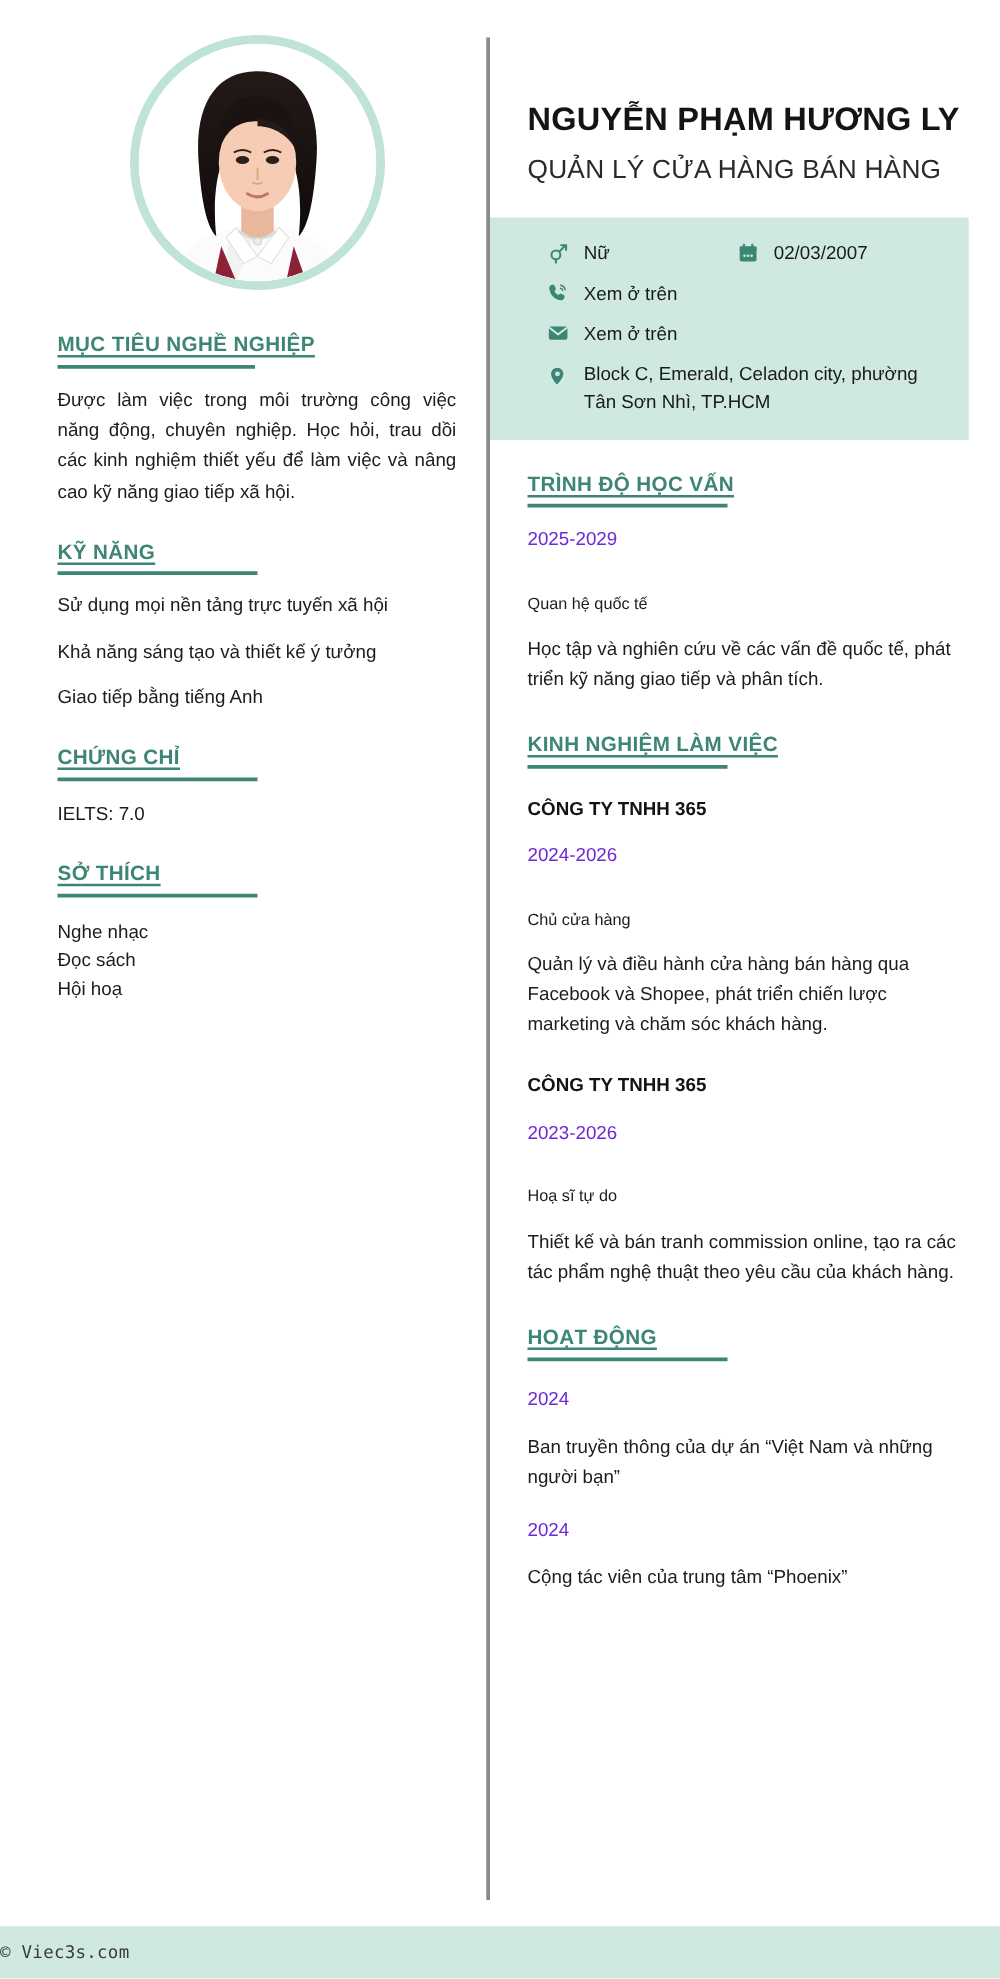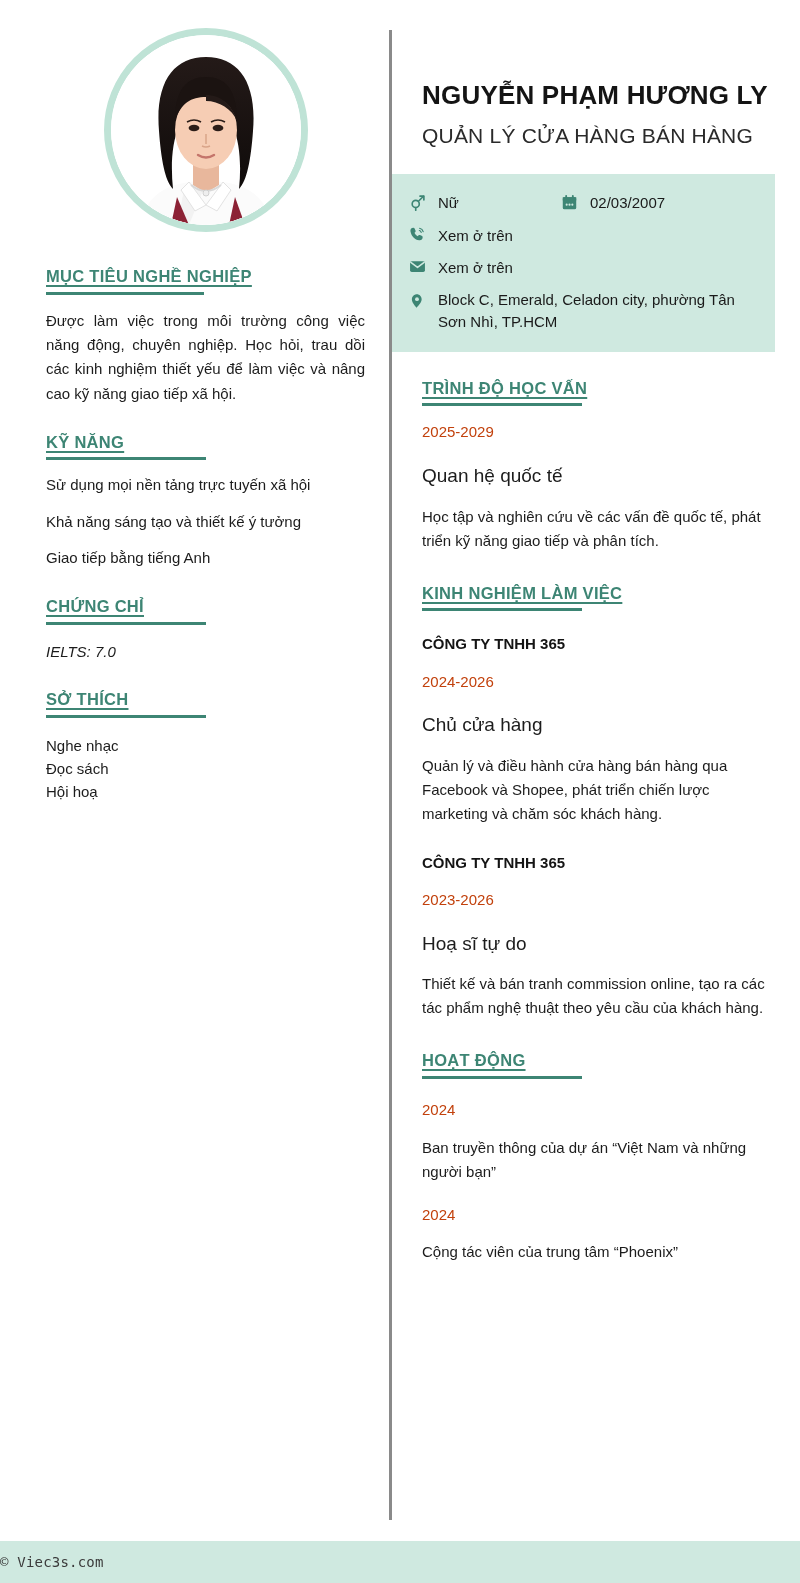--- a/index.html
+++ b/index.html
@@ -79,21 +79,21 @@
     font-size: 15px;
     line-height: 1.62;
     color: #1c1c1c;
   }
   .justify { text-align: justify; }
 
   .left-block { margin-top: 14px; }
   .left-sec { margin-top: 26px; }
   .skill-line { font-size: 15px; color: #1c1c1c; margin-top: 14px; line-height: 1.5; }
   .hobby-line { font-size: 15px; color: #1c1c1c; line-height: 1.55; }
-  .plain-line { font-size: 15px; color: #1c1c1c; margin-top: 16px; line-height: 1.5; font-style: italic; }
+  .plain-line { font-size: 15px; color: #1c1c1c; margin-top: 16px; line-height: 1.5; }
 
   
   .col-right {
     position: absolute;
     left: 392px;
     top: 0;
     width: 408px;
     padding: 0;
   }
 
@@ -110,21 +110,21 @@
     font-size: 21px;
     color: #2a2a2a;
     letter-spacing: .2px;
   }
 
   
   .contact-band {
     margin-top: 26px;
     width: 383px;
     background: #cfe9e0;
-    padding: 18px 20px 20px 15px;
+    padding: 18px 20px 20px 44px;
   }
   .c-row {
     display: flex;
     align-items: flex-start;
     margin-bottom: 11px;
   }
   .c-row:last-child { margin-bottom: 0; }
   .c-cell { display: flex; align-items: flex-start; }
   .c-cell.half { width: 152px; }
   .c-ico {
@@ -145,28 +145,28 @@
 
   .entry-title {
     font-size: 15px;
     font-weight: bold;
     color: #141414;
     line-height: 1.48;
     margin-top: 22px;
   }
   .entry-date {
     font-size: 15px;
-    color: #c2410c;
+    color: #6d28d9;
     margin-top: 15px;
     line-height: 1.45;
   }
   .entry-role {
-    font-size: 19px;
+    font-size: 13px;
     color: #1c1c1c;
-    margin-top: 19px;
+    margin-top: 31px;
     line-height: 1.45;
   }
   .entry-desc {
     font-size: 15px;
     color: #1c1c1c;
     margin-top: 15px;
     line-height: 1.6;
   }
 
   

